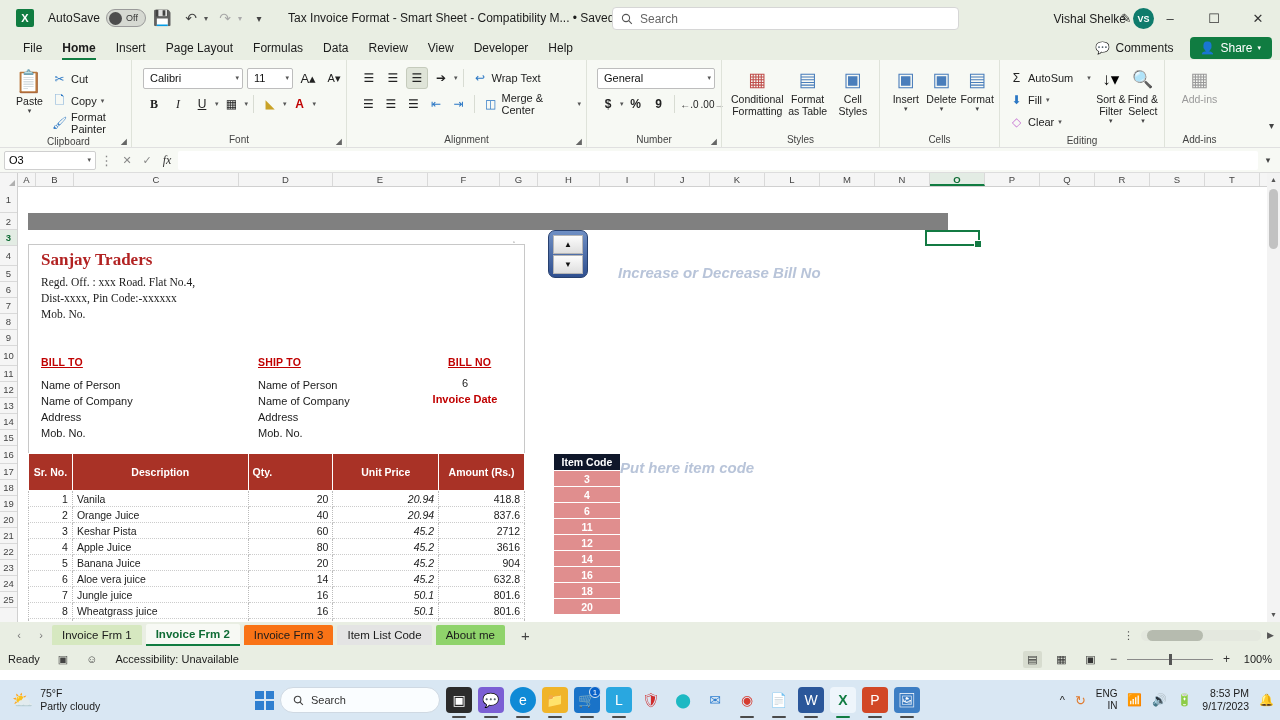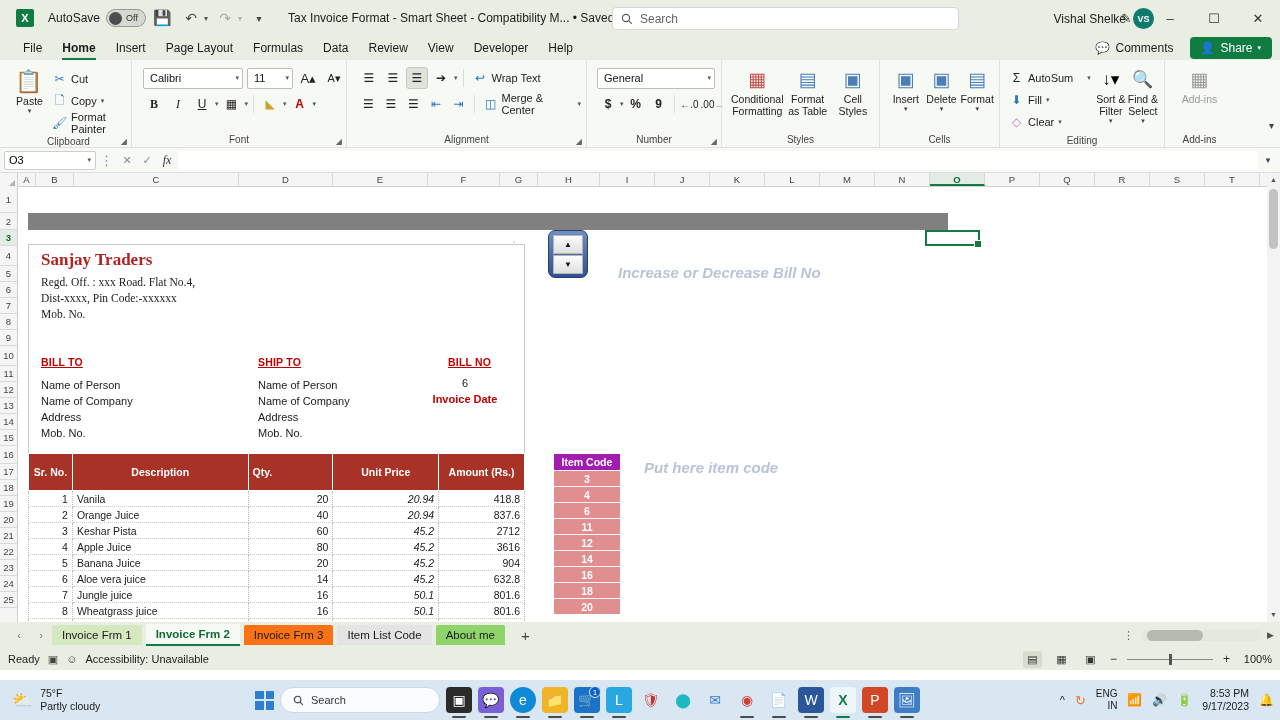--- a/index.html
+++ b/index.html
@@ -215,21 +215,21 @@
     height: 16px; border-left: 1px dotted #bbb; border-right: 1px dotted #bbb;
     border-bottom: 1px dotted #ccc; padding: 0 4px; color: #1b1b1b;
     background: #fff;
   }
   .itbl td.num { text-align: right; }
   .itbl td.price { text-align: right; font-style: italic; }
 
   
   .ictbl { position: absolute; border-collapse: collapse; font-size: 10.5px; width: 68px; }
   .ictbl th {
-    background: #a21caf; color: #fff; font-weight: bold; height: 17px;
+    background: #0f172a; color: #fff; font-weight: bold; height: 17px;
     font-size: 10.5px; border: 1px solid #fff;
   }
   .ictbl td {
     background: #e08e8e; color: #fff; font-weight: bold; text-align: center;
     height: 16px; border: 1px solid #fff; font-size: 10.5px;
   }
   .hint-italic {
     position: absolute; font-size: 15px; font-style: italic; font-weight: bold;
     color: #b8c4d9;
   }
@@ -264,21 +264,21 @@
   .sb-right { margin-left: auto; display: flex; align-items: center; gap: 6px; padding-right: 6px; }
   .hscroll {
     width: 120px; height: 11px; background: #e4e8df; border-radius: 6px;
     position: relative;
   }
   .hscroll .thumb { position: absolute; left: 6px; top: 0; width: 56px; height: 11px; background: #b6bbaf; border-radius: 6px; }
 
   
   .statusbar {
     height: 22px; background: #e9eee3; display: flex; align-items: center;
-    padding: 0 8px; font-size: 11px; color: #1b1b1b; gap: 8px;
+    padding: 0 8px; font-size: 11px; color: #1b1b1b; gap: 18px;
   }
   .sb-ico { font-size: 11px; color: #444; }
   .status-right { margin-left: auto; display: flex; align-items: center; gap: 10px; }
   .viewbtn { width: 19px; height: 17px; display: flex; align-items: center; justify-content: center; font-size: 11px; color: #333; }
   .viewbtn.on { background: #d7dccf; border-radius: 2px; }
   .zoomslider { width: 86px; height: 12px; position: relative; display: flex; align-items: center; }
   .zoomslider .track { width: 100%; height: 1px; background: #8a8a8a; }
   .zoomslider .handle { position: absolute; left: 42px; width: 3px; height: 11px; background: #555; }
   .zoomval { font-size: 11px; width: 32px; text-align: right; }
 
@@ -805,21 +805,21 @@
               <td>16</td>
             </tr>
           <tr>
               <td>18</td>
             </tr>
           <tr>
               <td>20</td>
             </tr>
         </tbody>
       </table>
-      <div class="hint-italic" style="left:626px;top:272px">Put here item code</div>
+      <div class="hint-italic" style="left:602px;top:272px">Put here item code</div>
 
     </div>
   </div>
 
   <div class="vscroll">
     <div class="vs-arrow" style="top:0">▲</div>
     <div class="thumb"></div>
     <div class="vs-arrow" style="bottom:0">▼</div>
   </div>
 </div>

